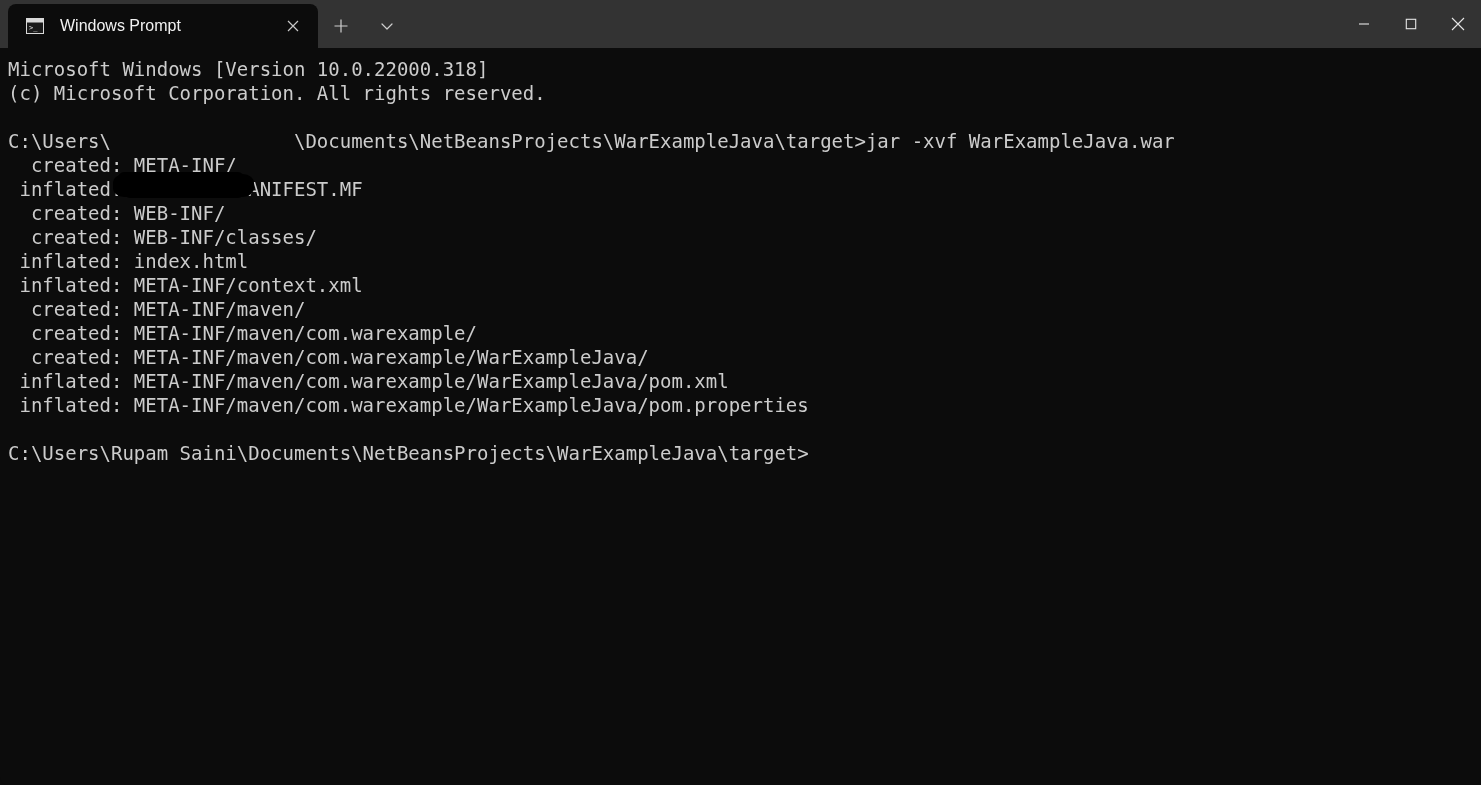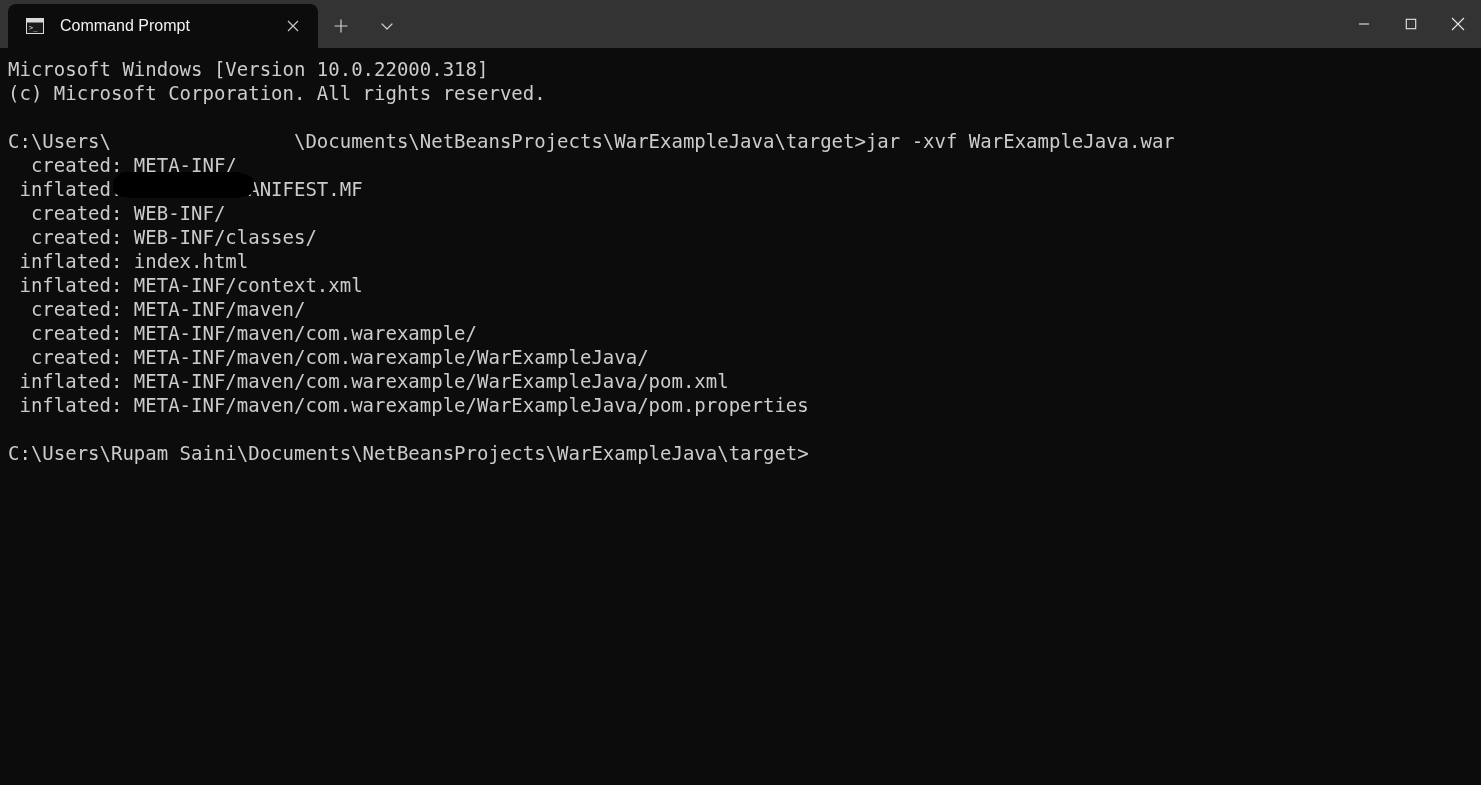--- a/index.html
+++ b/index.html
@@ -180,21 +180,21 @@
     <div class="tabstrip">
 
       <div class="tab">
         <span class="tab-icon">
           <svg width="18" height="16" viewBox="0 0 18 16">
             <rect x="0.5" y="0.5" width="17" height="15" fill="#1a1a1a" stroke="#d9d9d9" stroke-width="1"></rect>
             <rect x="1" y="1" width="16" height="3.5" fill="#d9d9d9"></rect>
             <text x="3" y="12" font-family="DejaVu Sans Mono, monospace" font-size="7" fill="#e6e6e6">&gt;_</text>
           </svg>
         </span>
-        <span class="tab-title">Command Prompt</span>
+        <span class="tab-title">Windows Prompt</span>
         <span class="tab-close">
           <svg width="12" height="12" viewBox="0 0 12 12">
             <path d="M1 1 L11 11 M11 1 L1 11" stroke="#c8c8c8" stroke-width="1.2" fill="none"></path>
           </svg>
         </span>
       </div>
 
       <div class="tabbtn">
         <span>
           <svg width="16" height="16" viewBox="0 0 16 16">

